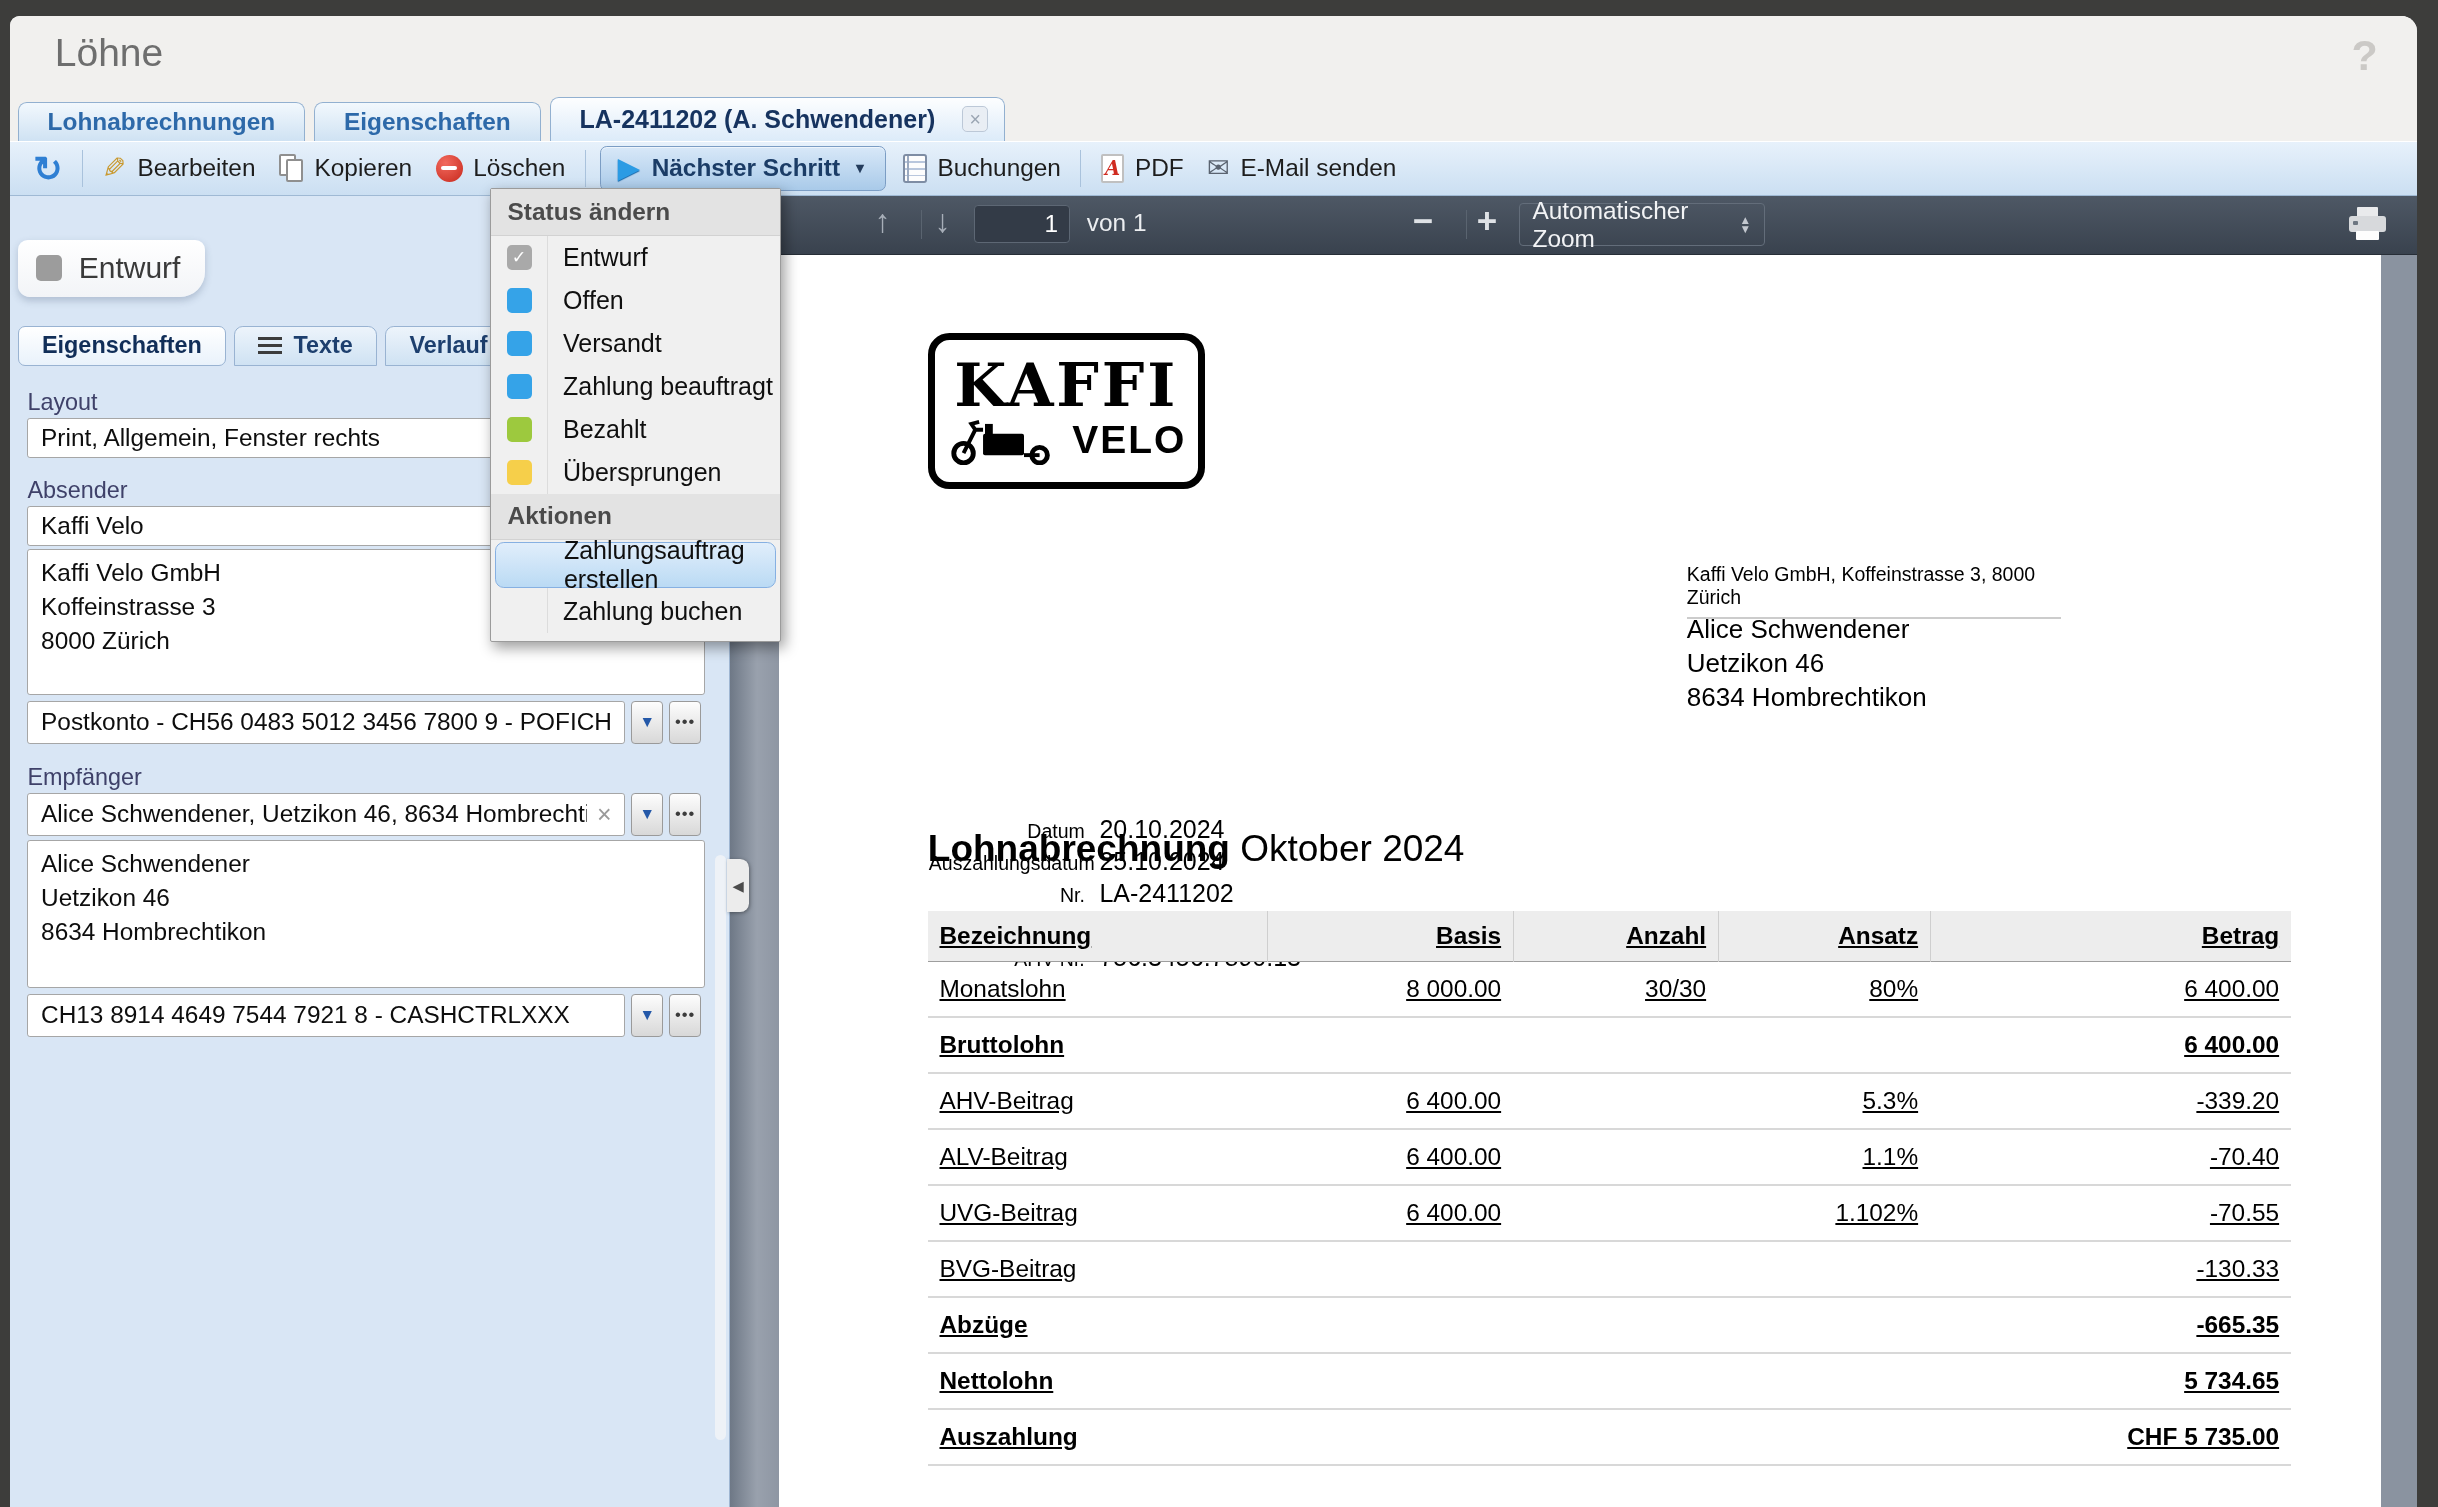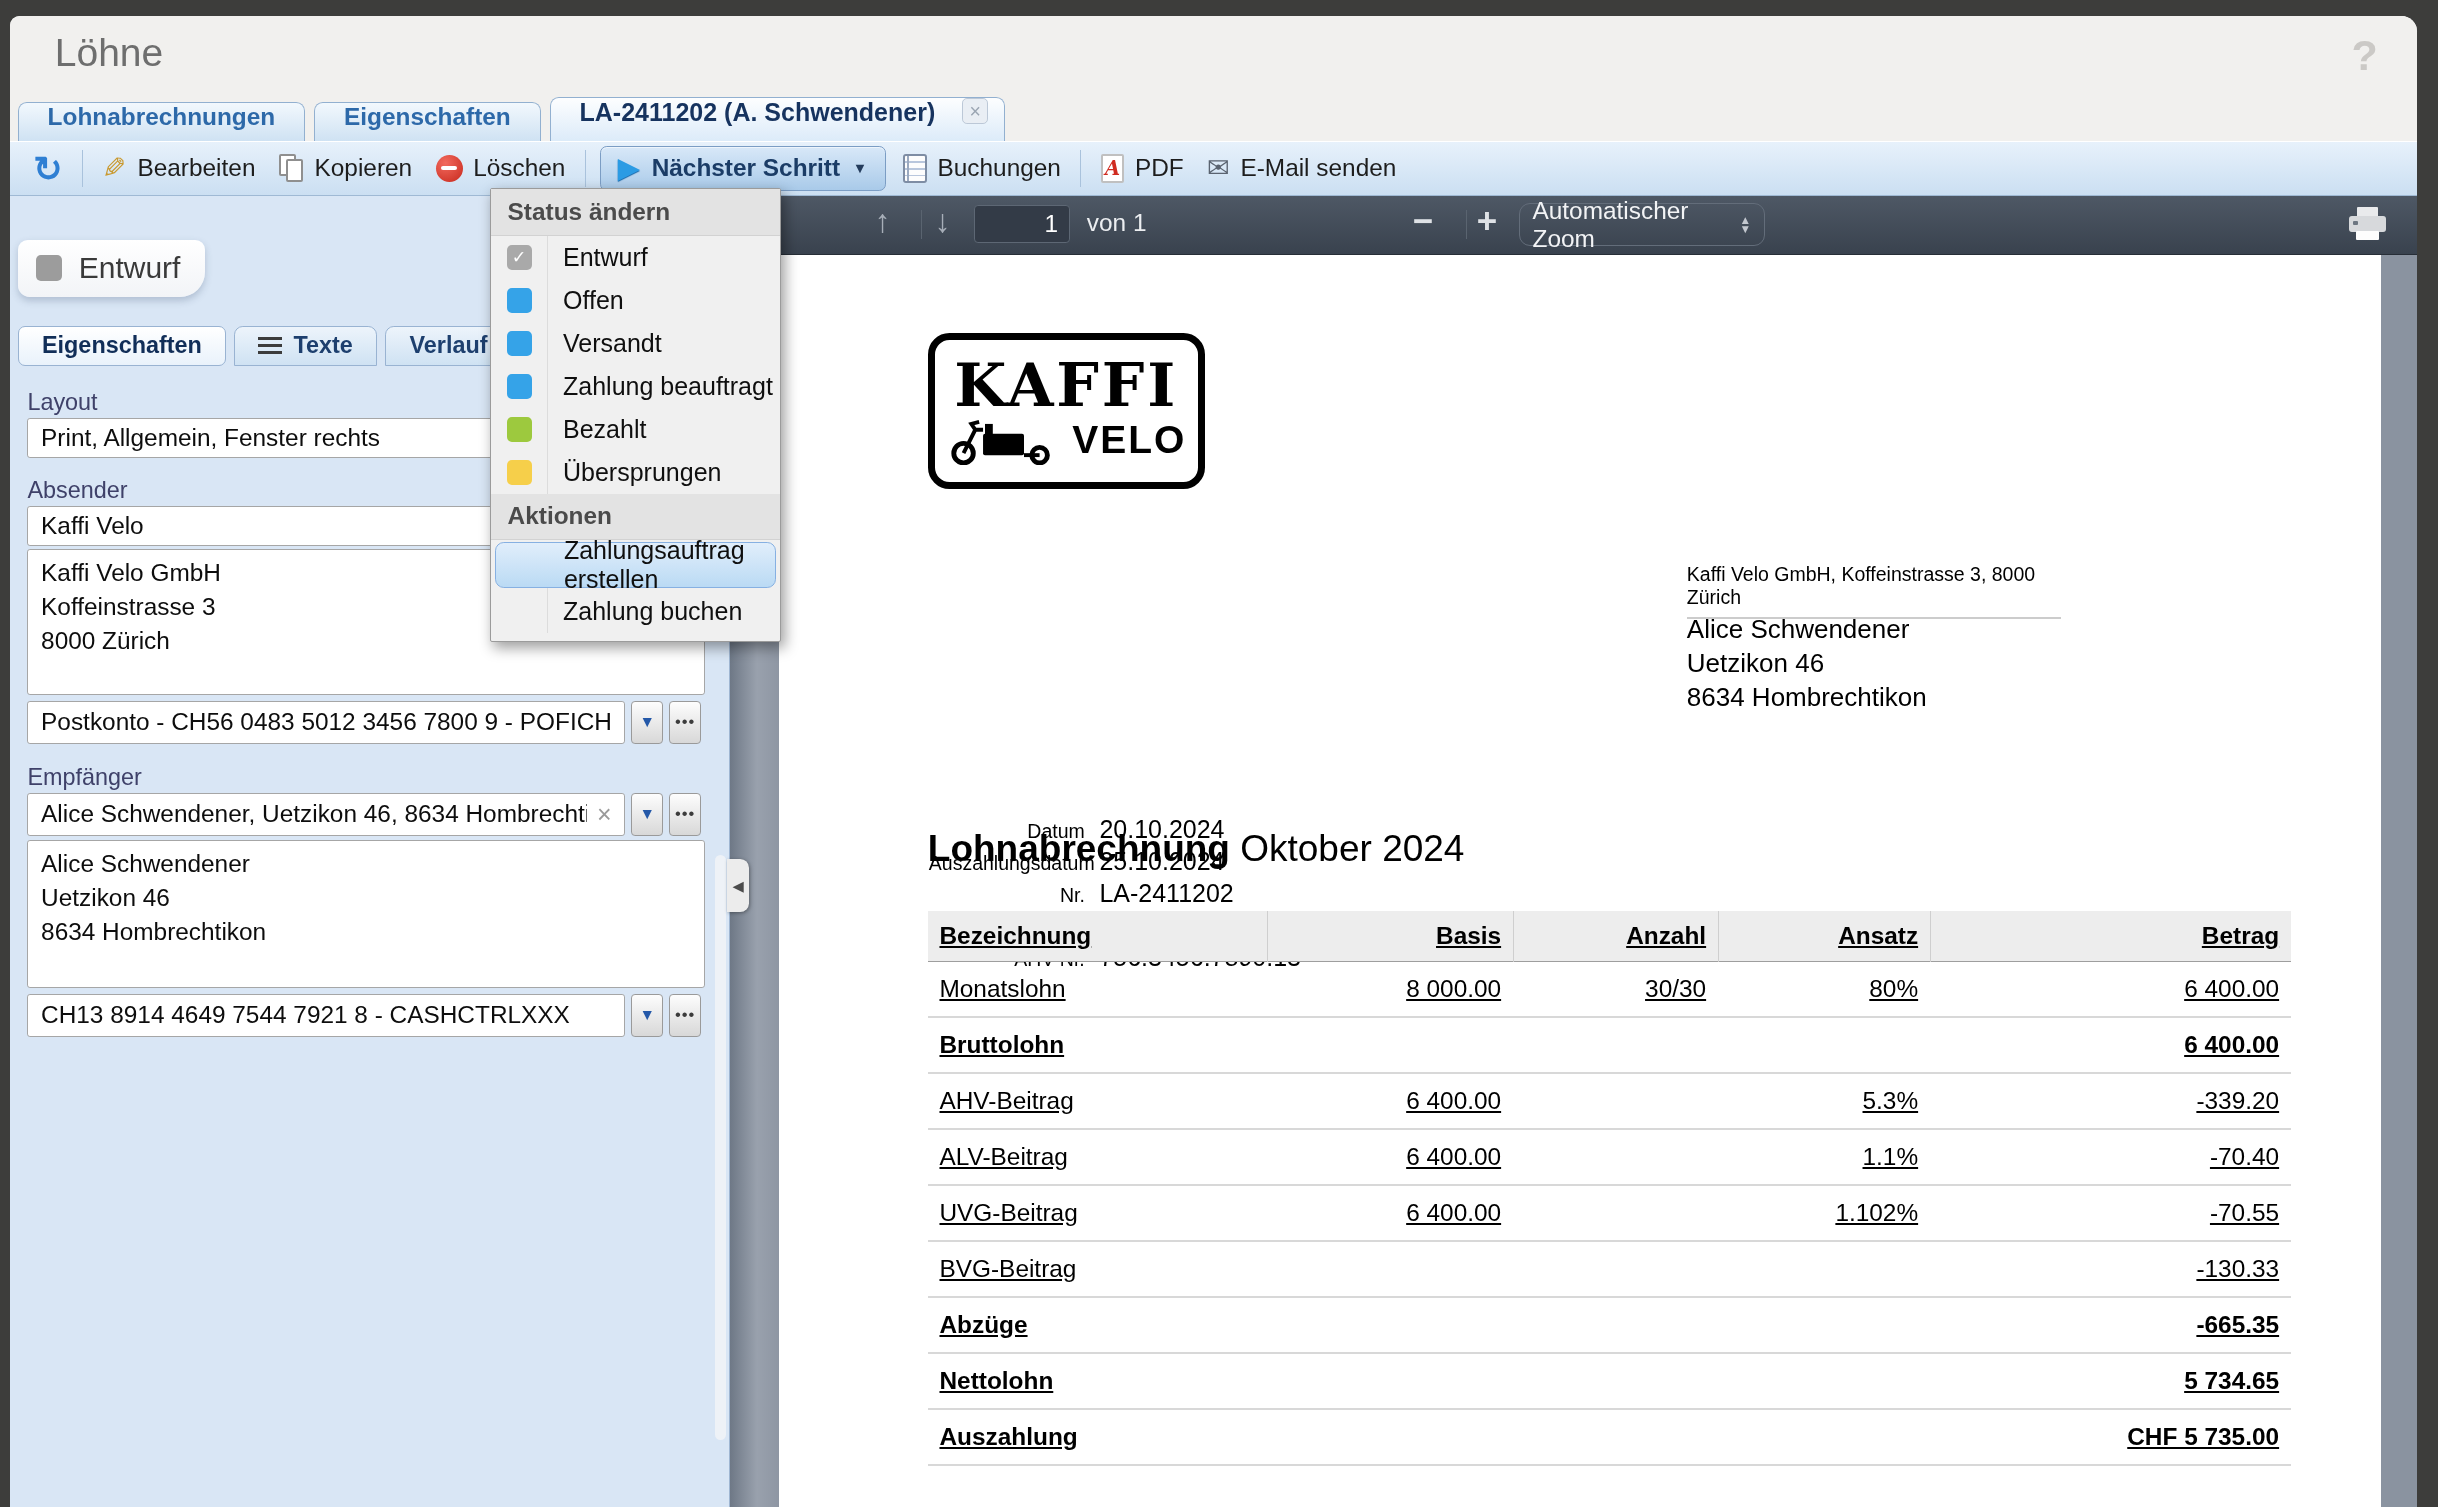--- a/index.html
+++ b/index.html
@@ -12,21 +12,21 @@
 
   
   .app-header { height:80px; flex:none; background:#f1f0ee; position:relative; }
   .app-title { position:absolute; left:45px; top:15.6px; font-size:39px; color:#6e6e6e; }
   .help-q { position:absolute; right:39px; top:15.6px; font-size:43px; font-weight:bold; color:#cbc9c6; }
 
   
   .tab-bar { height:45px; flex:none; background:#f1f0ee; display:flex; align-items:flex-end; padding-left:7.8px; }
   .tab { height:39px; border:1px solid #92b0d0; border-bottom:none; border-radius:8.8px 8.8px 0 0;
     background:linear-gradient(#f2f8fd,#cfe2f3); color:#2d69a9; font-weight:bold; font-size:24.4px;
-    display:flex; padding:0 29px; margin-right:8.8px; }
+    display:flex; align-items:center; padding:0 29px; margin-right:8.8px; }
   .tab.active { height:44px; background:linear-gradient(#fdfeff,#dcebf9); color:#16335f; font-size:25px; padding-right:15.6px; }
   .tab-close { margin-left:27px; width:26px; height:26px; border-radius:4.9px; background:#e9eef4;
     border:1px solid #bcc8d7; color:#9aa5b2; font-size:19.5px; line-height:24.4px; text-align:center; font-weight:normal; }
 
   
   .toolbar { height:55px; flex:none; background:linear-gradient(#e7f1fb,#cbdff2);
     border-top:1px solid #ffffff; border-bottom:1px solid #9fb9d4;
     display:flex; align-items:center; padding-left:11.7px; position:relative; }
   .tb-btn { display:flex; align-items:center; gap:10.7px; font-size:24.4px; color:#1d1d1d; padding:0 11.7px; height:45px; }
   .tb-sep { width:1px; height:37px; background:#a9c2dc; margin:0 7.8px; flex:none; }
@@ -97,21 +97,21 @@
   .pdf-toolbar { height:59px; flex:none; background:linear-gradient(#4e5865,#39424e);
     border-bottom:1px solid #272e37; position:relative; color:#e8eaee; }
   .nav-arrow { position:absolute; top:7.8px; font-size:32px; font-weight:bold; color:#a7aeb8; }
   .pt-sep { position:absolute; width:1px; background:#5a6470; }
   .page-input { position:absolute; left:195px; top:9.8px; width:96px; height:38px; background:#333b47;
     border:1px solid #5d6774; border-radius:3.9px; color:#fff; font-size:24.4px; text-align:right;
     line-height:36px; padding-right:10.7px; }
   .page-of { position:absolute; left:308px; top:13.7px; font-size:24.4px; color:#eceef1; }
   .zoom-btn { position:absolute; top:5.9px; font-size:35px; color:#dfe2e6; font-weight:bold; }
   .zoom-select { position:absolute; left:740px; top:7.8px; width:246px; height:43px;
-    border:1px solid #636d7a; border-radius:11px; display:flex; align-items:center;
+    border:1px solid #636d7a; border-radius:4px; display:flex; align-items:center;
     justify-content:space-between; padding:0 12.7px; font-size:24.4px; color:#f2f3f5; }
   .updown { display:flex; flex-direction:column; line-height:8.8px; font-size:11.7px; color:#c3c8cf; }
   .printer { position:absolute; right:31px; top:11.7px; width:37px; height:35px; }
   .printer .paper-top { position:absolute; left:7.8px; top:0; width:21.5px; height:9.8px; background:#e9eaec; border-radius:1px; }
   .printer .body-p { position:absolute; left:0; top:8.8px; width:37px; height:15.6px; background:#d7d9dc; border-radius:2.9px; }
   .printer .body-p::before { content:""; position:absolute; left:3.9px; top:4.9px; width:4.9px; height:3.9px; background:#6d7681; border-radius:1px; }
   .printer .paper-out { position:absolute; left:6.8px; top:23.4px; width:23.4px; height:9.8px; background:#fdfdfd; border-radius:1px; }
 
   .pdf-page { flex:1; background:#fff; margin-right:36px; position:relative; overflow:hidden; color:#000; }
 

